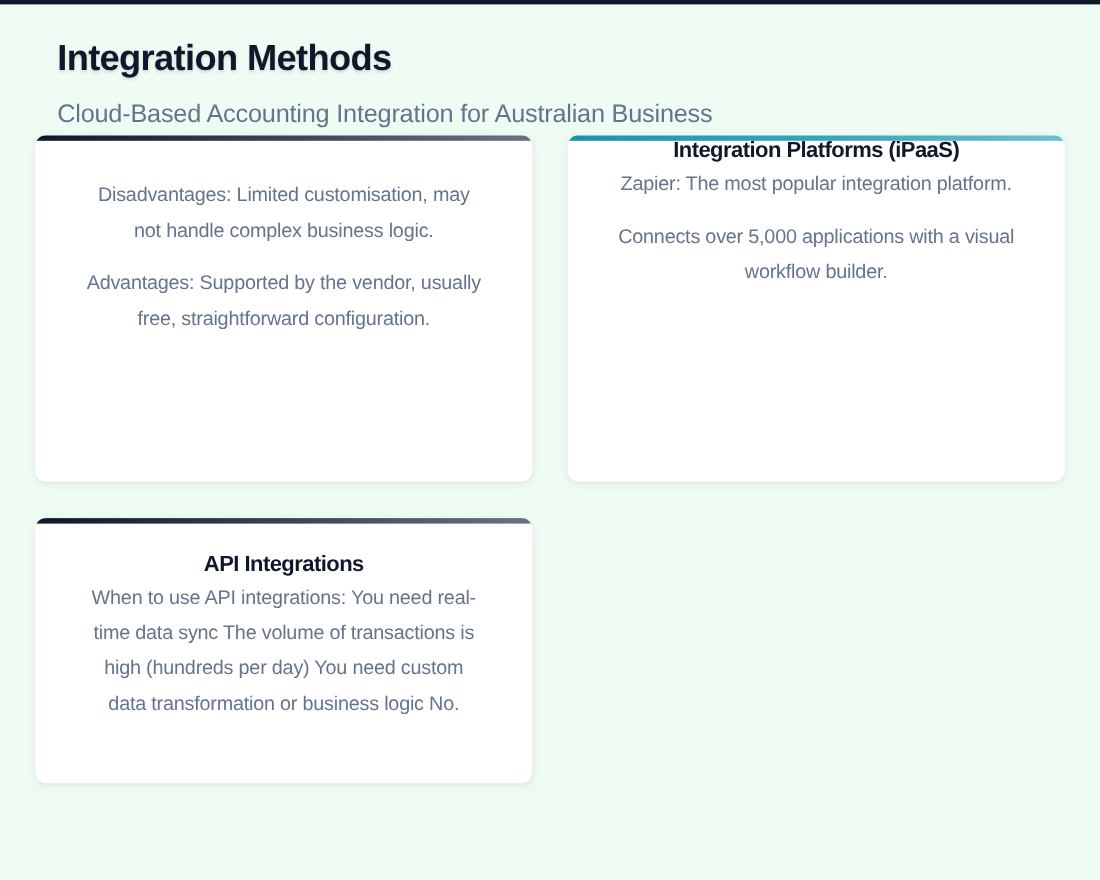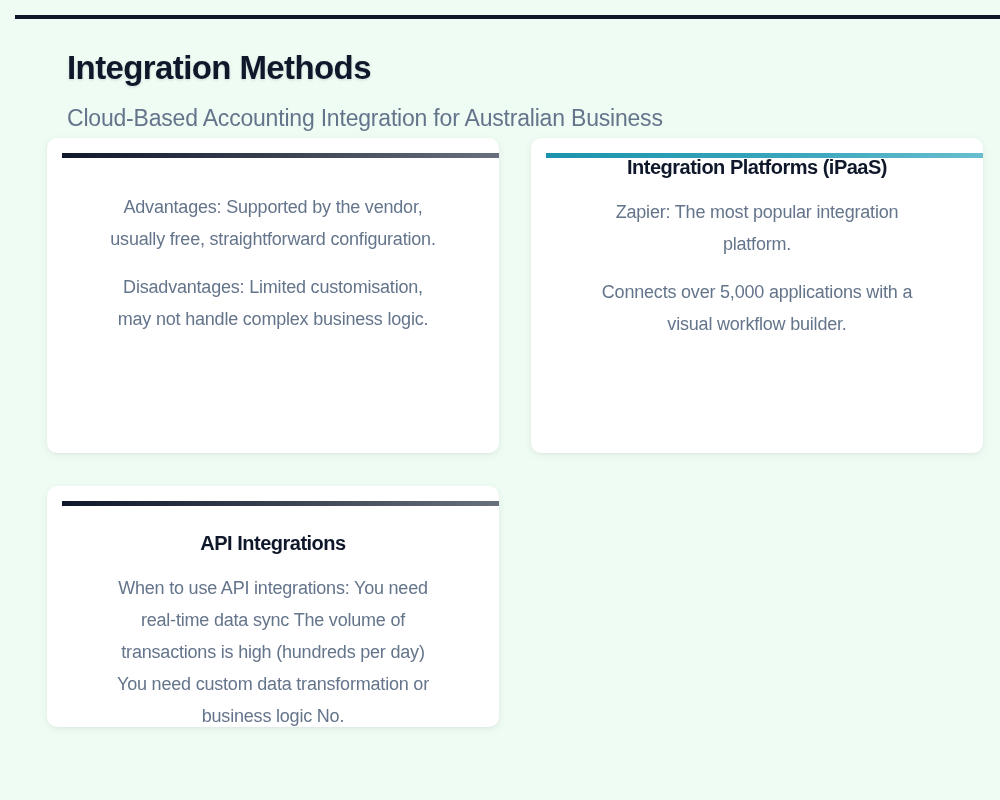--- a/index.html
+++ b/index.html
@@ -1,15 +1,15 @@
 <!DOCTYPE html>
 <html><head>
   <meta charset="utf-8">
   <style>
-    * { box-sizing: border-box; margin: 15px; padding: 0; }
+    * { box-sizing: border-box; margin: 0; padding: 0; }
     html, body {
       width: 1000px; height: 800px; overflow: hidden;
       background: #effcf4;
       font-family: "Liberation Sans", "DejaVu Sans", sans-serif;
     }
     .topbar {
       position: absolute; left: 0; top: 0; width: 1000px; height: 4px;
       background: #0f172a;
     }
     .page-title {
@@ -54,22 +54,22 @@
 </head>
 <body>
 
 <div class="topbar"></div>
 
 <h1 class="page-title">Integration Methods</h1>
 <div class="page-subtitle">Cloud-Based Accounting Integration for Australian Business</div>
 
 <section class="card" id="card-native">
   <div class="accent dark"></div>
+  <p>Disadvantages: Limited customisation, may not handle complex business logic.</p>
   <p>Advantages: Supported by the vendor, usually free, straightforward configuration.</p>
-  <p>Disadvantages: Limited customisation, may not handle complex business logic.</p>
 </section>
 
 <section class="card" id="card-ipaas">
   <div class="accent teal"></div>
   <h2>Integration Platforms (iPaaS)</h2>
   <p>Zapier: The most popular integration platform.</p>
   <p>Connects over 5,000 applications with a visual workflow builder.</p>
 </section>
 
 <section class="card" id="card-api">

